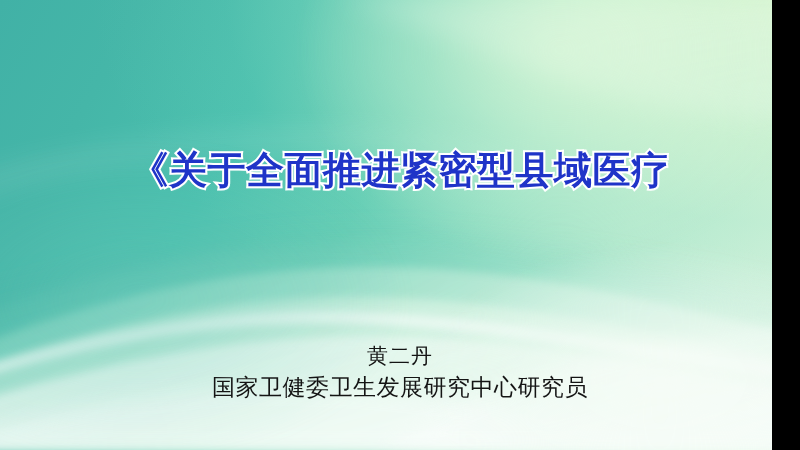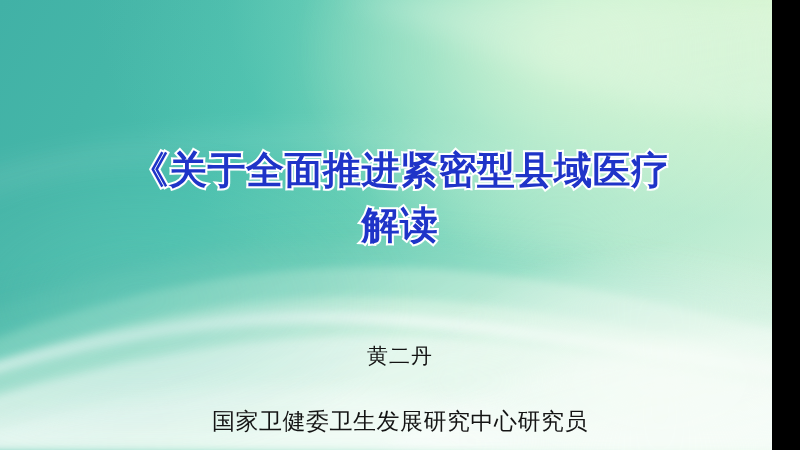--- a/index.html
+++ b/index.html
@@ -117,21 +117,20 @@
     font-weight: normal;
     letter-spacing: 1px;
   }
   .presenter-affiliation {
     display: block;
     font-size: 23px;
     line-height: 32px;
     color: #141414;
     font-weight: normal;
     letter-spacing: 0.5px;
-    margin-top: 34px;
   }
 </style>
 </head>
 <body>
 
 <div id="slide">
 
   <svg class="wave-layer" viewBox="0 0 800 450" preserveAspectRatio="none" xmlns="http://www.w3.org/2000/svg">
     <defs>
       <linearGradient id="wg1" x1="0" y1="0" x2="1" y2="0.35">
@@ -196,21 +195,20 @@
     <path d="M -40,180 C 80,146 210,128 340,132 C 420,135 480,146 540,160 L 540,176
              C 470,160 400,150 330,148 C 200,144 80,164 -40,198 Z" fill="#ffffff" opacity="0.13" filter="url(#softest)"></path>
   </svg>
 
   <div class="bloom bloom-a"></div>
   <div class="bloom bloom-b"></div>
   <div class="bloom bloom-c"></div>
 
   <div id="title-block">
     <span class="title-line">《关于全面推进紧密型县域医疗</span>
-    <span class="title-line">解读</span>
   </div>
 
   <div id="presenter-block">
     <span class="presenter-name">黄二丹</span>
     <span class="presenter-affiliation">国家卫健委卫生发展研究中心研究员</span>
   </div>
 
 </div>
 
 </body></html>

